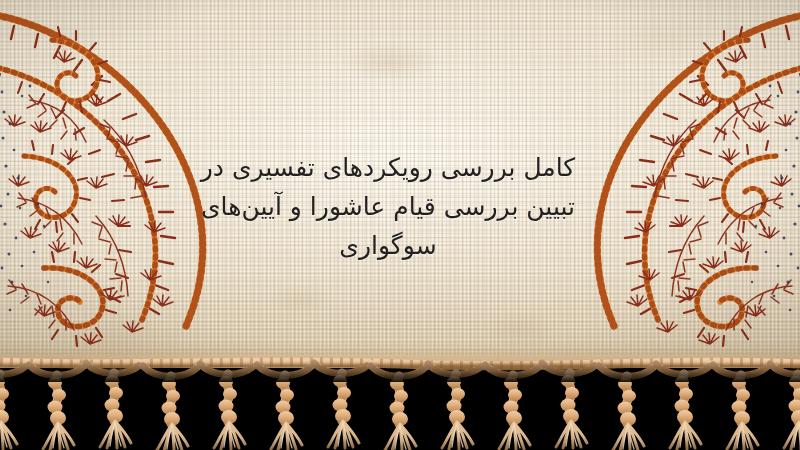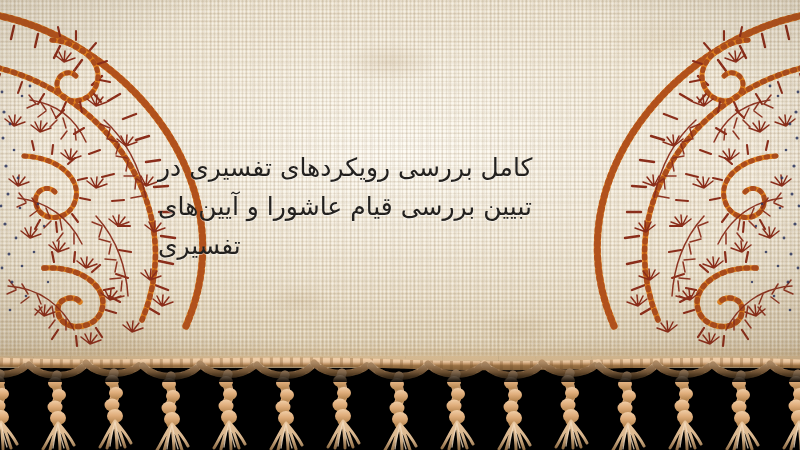--- a/index.html
+++ b/index.html
@@ -62,22 +62,22 @@
   }
 
   
   .boteh{position:absolute;top:0;height:372px;width:300px;}
   .boteh.left{left:0;}
   .boteh.right{right:0;transform:scaleX(-1);}
   .boteh svg{display:block;width:300px;height:372px;}
 
   
   #title-block{
-    position:absolute;left:158px;top:148px;width:500px;
-    text-align:left;
+    position:absolute;left:138px;top:148px;width:500px;
+    text-align:center;
     direction:rtl;
     z-index:6;
   }
   #title-block .line{
     font-size:25px;
     line-height:39px;
     color:#23211f;
     font-weight:400;
     letter-spacing:0px;
     text-shadow:0 1px 0 rgba(255,255,255,.45);
@@ -339,21 +339,21 @@
           <circle cx="10" cy="310" r="1.3"></circle>
       </g>
     </svg>
   </div>
 
   <div id="vignette"></div>
 
   <div id="title-block">
     <div class="line" style="color: rgb(35, 33, 31);">کامل بررسی رویکردهای تفسیری در</div>
     <div class="line" style="color: rgb(35, 33, 31);">تبیین بررسی قیام عاشورا و آیین‌های</div>
-    <div class="line" style="color: rgb(35, 33, 31);">تفسیری</div>
+    <div class="line" style="color: rgb(35, 33, 31);">سوگواری</div>
   </div>
 
   <div id="blackbase"></div>
   <div id="contact"></div>
 
   <div id="fringe">
     <svg viewBox="0 0 800 98" xmlns="http://www.w3.org/2000/svg">
       <defs>
         <linearGradient id="ropeG" x1="0" y1="0" x2="0" y2="1">
           <stop offset="0%" stop-color="#f0cda6"></stop>

